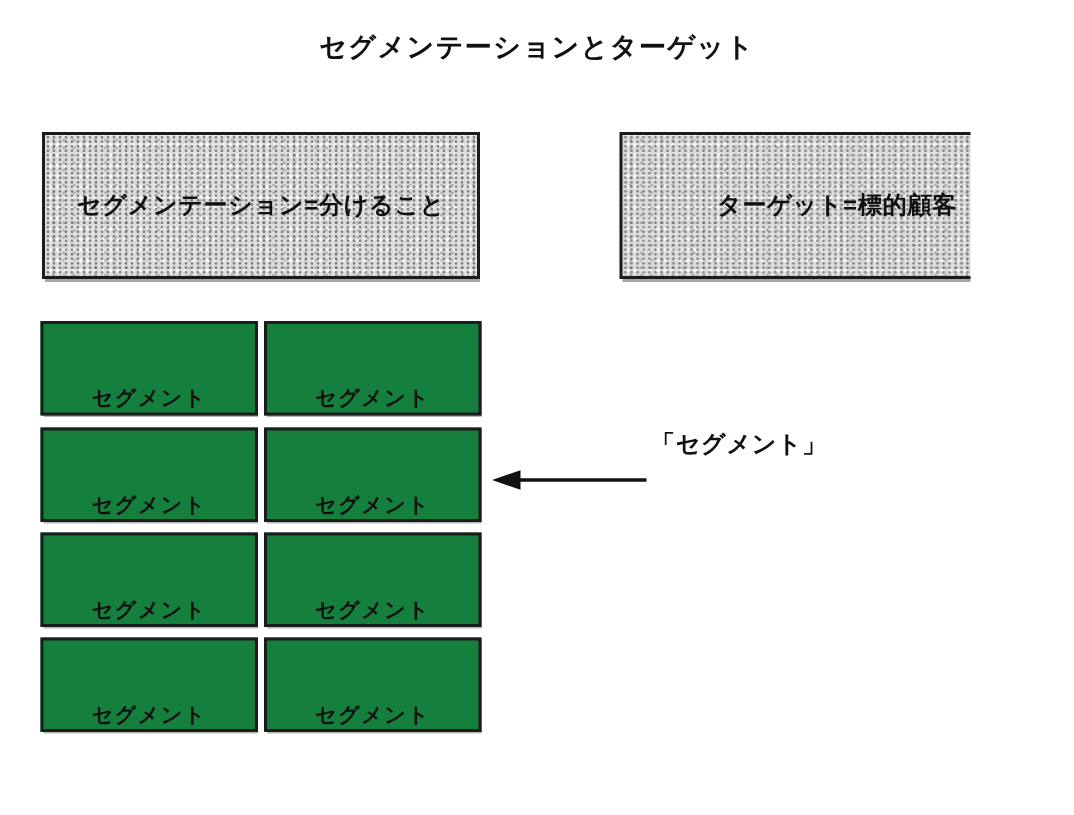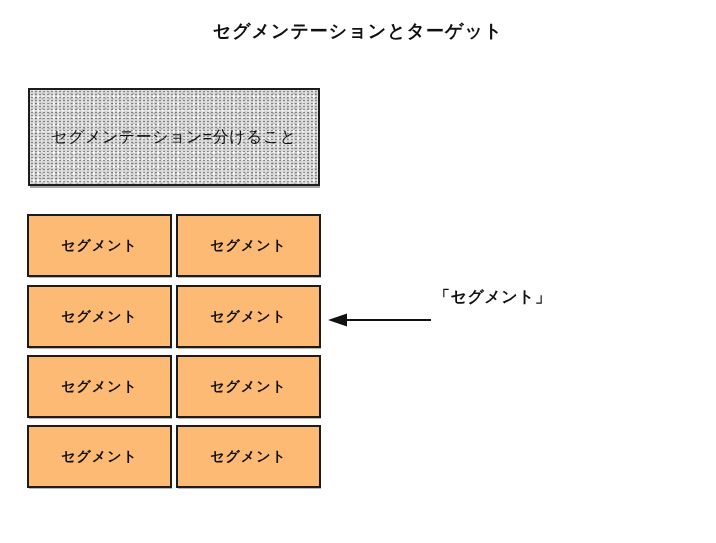--- a/index.html
+++ b/index.html
@@ -22,21 +22,21 @@
     position:absolute;top:19px;left:0;width:716px;
     text-align:center;
     font-size:18px;font-weight:bold;letter-spacing:1px;
   }
   .concept-box{
     position:absolute;
     height:94px;
     border:2px solid var(--border);
     box-shadow:1px 3px 0 -1px rgba(95,95,95,0.55);
     display:flex;align-items:center;justify-content:center;
-    font-size:16px;font-weight:normal;letter-spacing:0.5px;
+    font-size:16px;font-weight:bold;letter-spacing:0.5px;
   }
   .concept-left{left:28px;top:88px;width:288px;}
   .concept-right{left:413px;top:88px;width:286px;}
   .stipple{
     background-color:var(--shade-bg);
     background-image:
       radial-gradient(circle, rgba(45,45,45,0.50) 0.7px, transparent 1.2px),
       radial-gradient(circle, rgba(110,110,110,0.45) 0.7px, transparent 1.2px),
       radial-gradient(circle, rgba(255,255,255,0.85) 1px, transparent 1.5px);
     background-size:4px 3px, 7px 5px, 5px 7px;
@@ -47,23 +47,23 @@
     background-image:
       radial-gradient(circle, rgba(70,70,70,0.40) 0.6px, transparent 1.1px),
       radial-gradient(circle, rgba(130,130,130,0.35) 0.6px, transparent 1.1px);
     background-size:5px 4px, 7px 6px;
     background-position:0 0, 3px 2px;
   }
   .seg-cell{
     position:absolute;
     width:141px;height:59px;
     border:2px solid var(--border);
-    background:#fdba74;
+    background:#15803d;
     box-shadow:1px 2px 0 -1px rgba(110,110,110,0.5);
-    display:flex;align-items:center;justify-content:center;
+    display:flex;align-items:flex-end;justify-content:center;
     font-size:14px;font-weight:bold;letter-spacing:1px;
   }
   .c1{left:27px;}  .c2{left:176px;}
   .r1{top:214px;}  .r2{top:285px;}  .r3{top:355px;}  .r4{top:425px;}
   .arrow-wrap{
     position:absolute;left:328px;top:311px;width:104px;height:18px;
   }
   .annotation{
     position:absolute;left:434px;top:283px;
     font-size:16px;font-weight:bold;
@@ -75,20 +75,23 @@
 <body>
 
 <div class="canvas">
 
   <div class="title">セグメンテーションとターゲット</div>
 
   <div class="concept-box concept-left stipple">
     <span>セグメンテーション=分けること</span>
   </div>
 
+  <div class="concept-box concept-right stipple">
+    <span>ターゲット=標的顧客</span>
+  </div>
 
   <div class="seg-cell c1 r1">
     <span>セグメント</span>
   </div>
   <div class="seg-cell c2 r1">
     <span>セグメント</span>
   </div>
   <div class="seg-cell c1 r2">
     <span>セグメント</span>
   </div>

